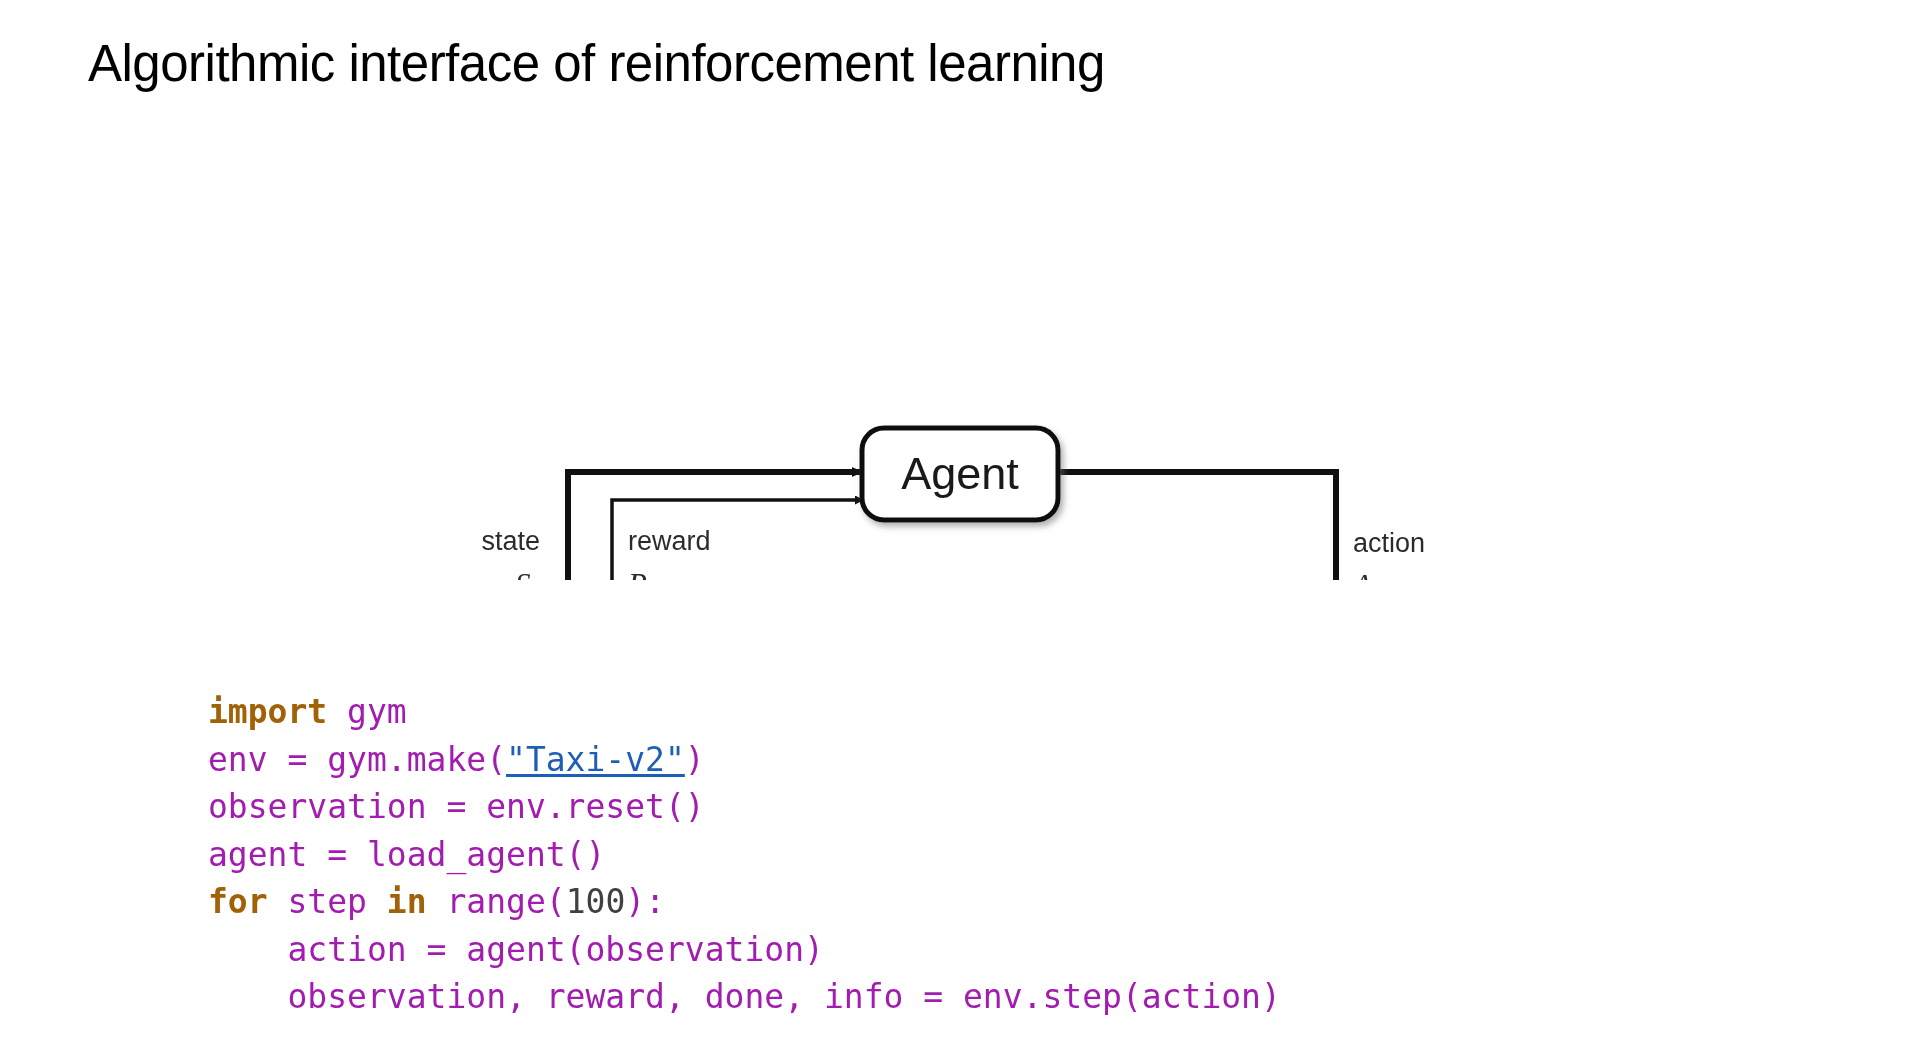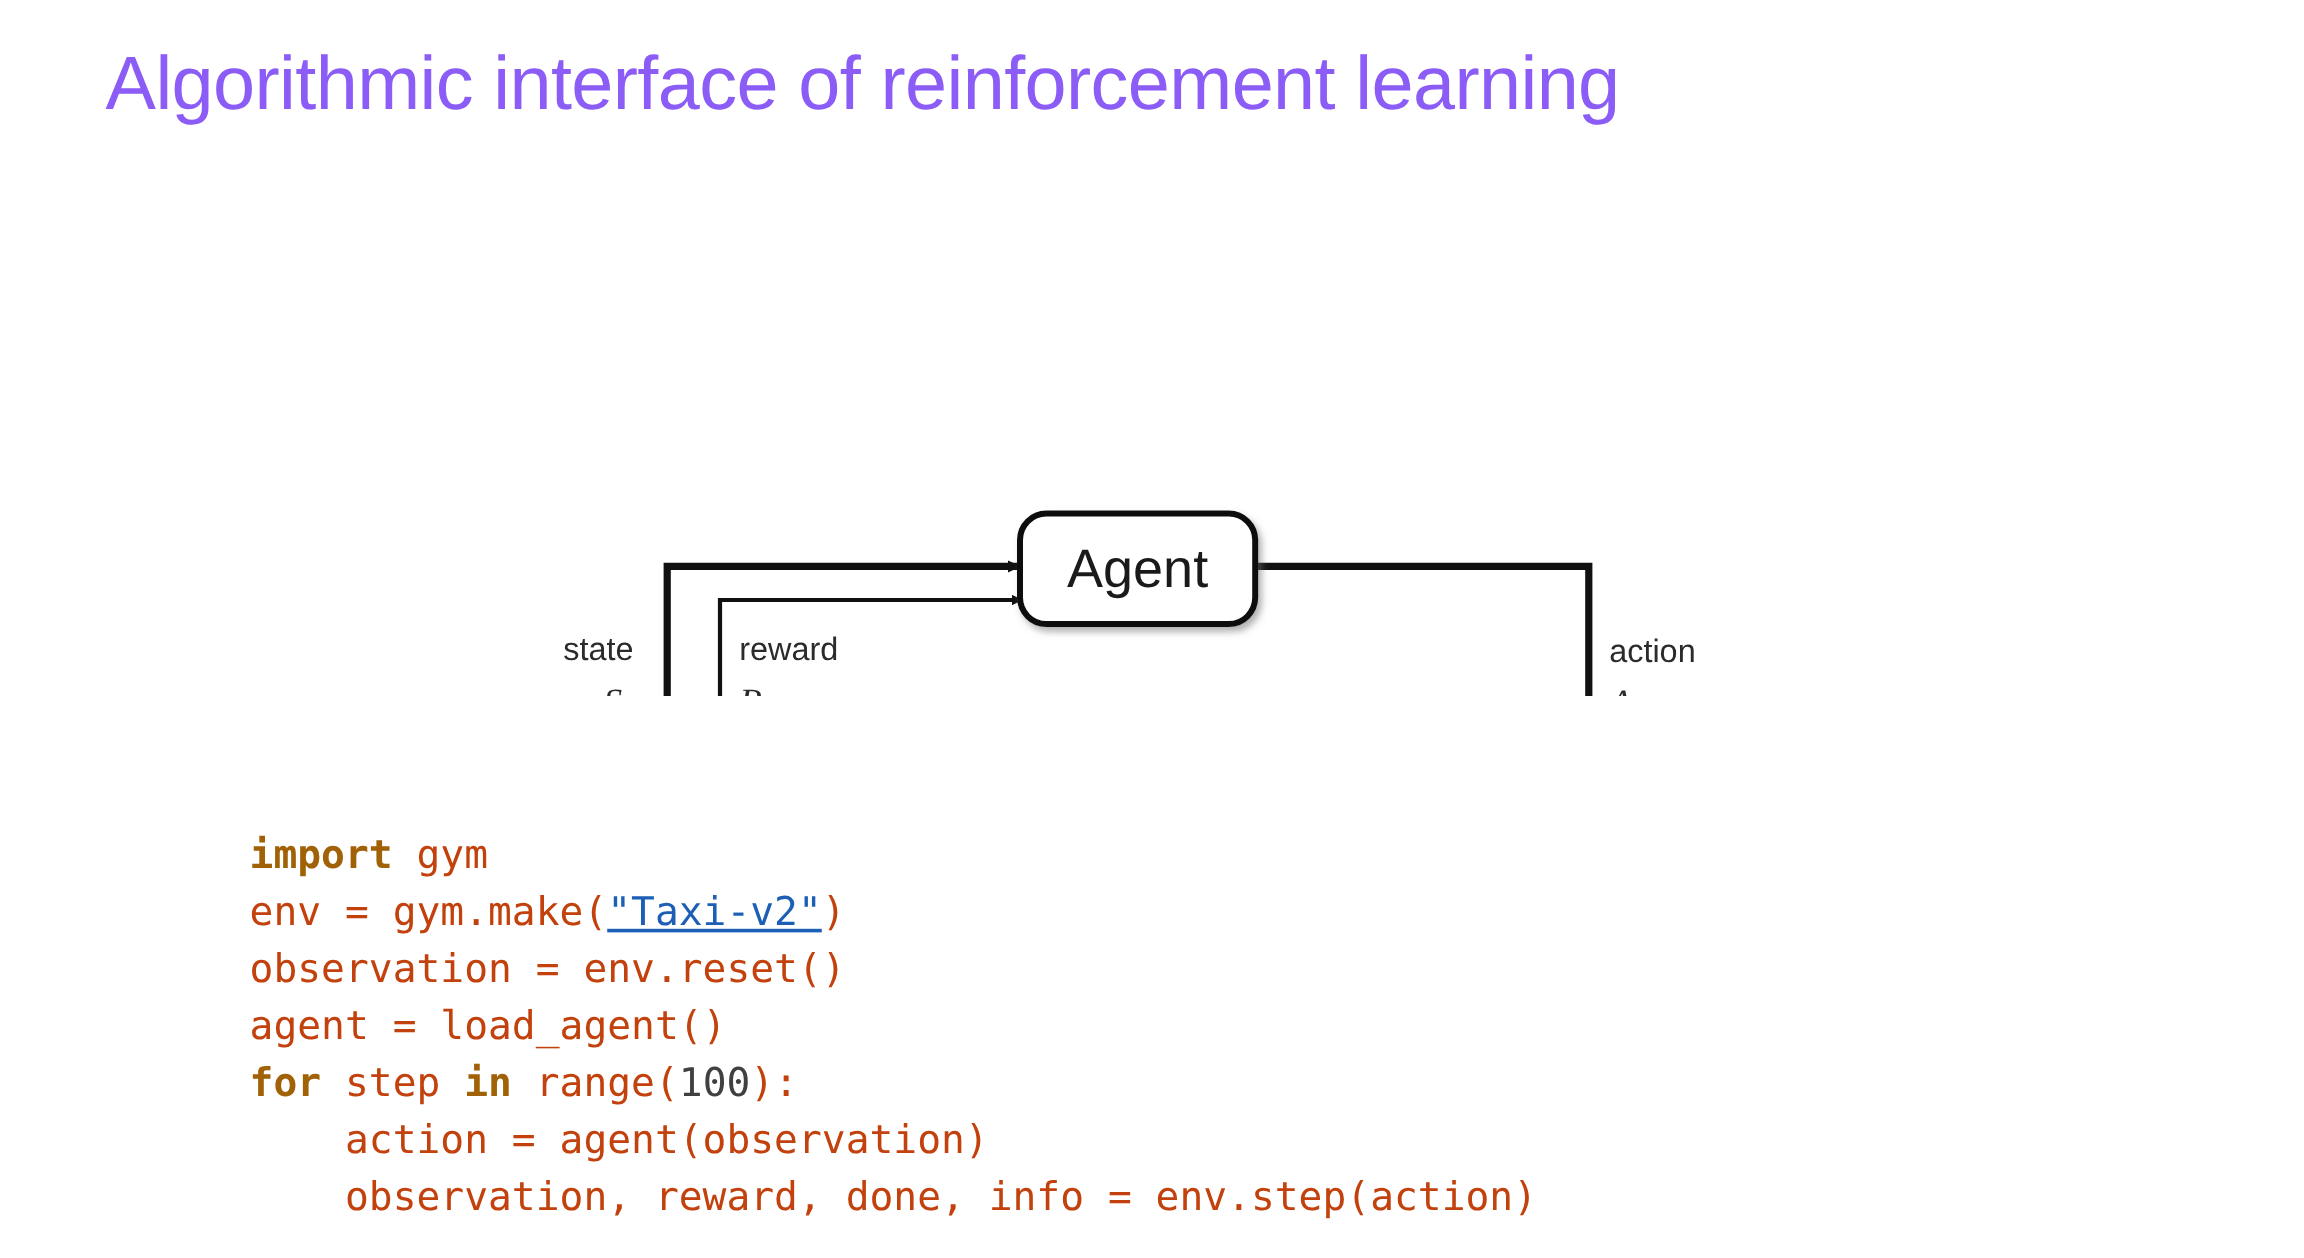--- a/index.html
+++ b/index.html
@@ -16,32 +16,32 @@
     -webkit-font-smoothing: antialiased;
   }
 
   
   .slide-title {
     position: absolute;
     left: 88px;
     top: 38px;
     width: 1790px;
     font-family: "Liberation Sans", sans-serif;
-    font-size: 63px;
+    font-size: 51px;
     font-weight: 400;
     line-height: 1.02;
-    color: #8b5cf6;
+    color: #000000;
     letter-spacing: -0.5px;
     white-space: nowrap;
   }
 
   
   .diagram {
     position: absolute;
-    left: 0px;
+    left: 12px;
     top: 200px;
     width: 1612px;
     height: 380px;
     padding-left: 44px;
   }
   .diagram svg {
     display: block;
   }
 
   .box-label {
@@ -78,21 +78,21 @@
   }
   .tok-str-link {
     color: #1d5fb5;
     text-decoration: underline;
     text-underline-offset: 3px;
   }
   .tok-num {
     color: #404040;
   }
   .tok-plain {
-    color: #c2410c;
+    color: #a21caf;
     margin-top: 48px;
   }
 </style>
 </head>
 <body>
 
 <div class="slide-title">Algorithmic interface of reinforcement learning</div>
 
 <div class="diagram">
   <svg width="1920" height="380" viewBox="0 0 1920 380" xmlns="http://www.w3.org/2000/svg">

